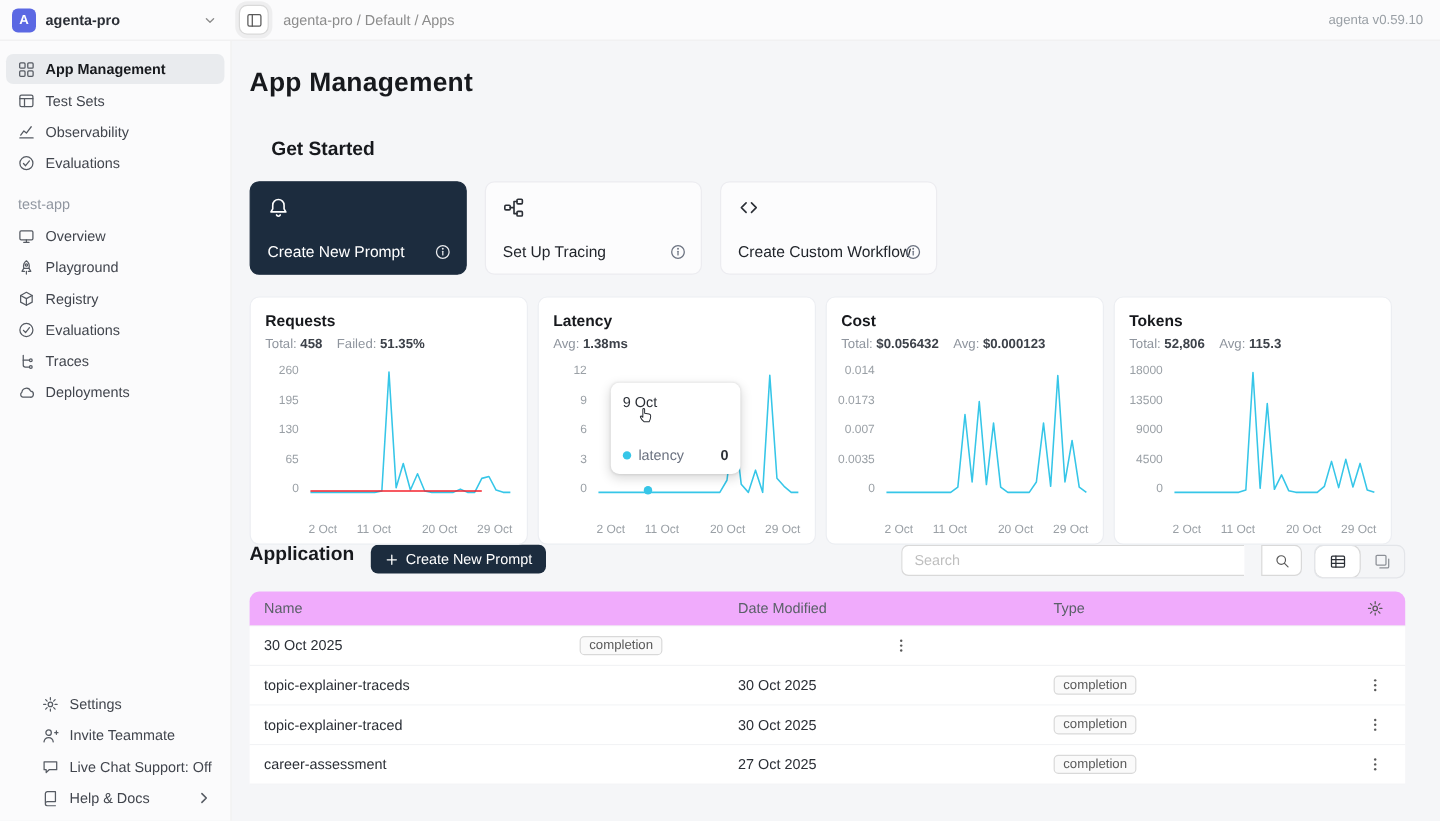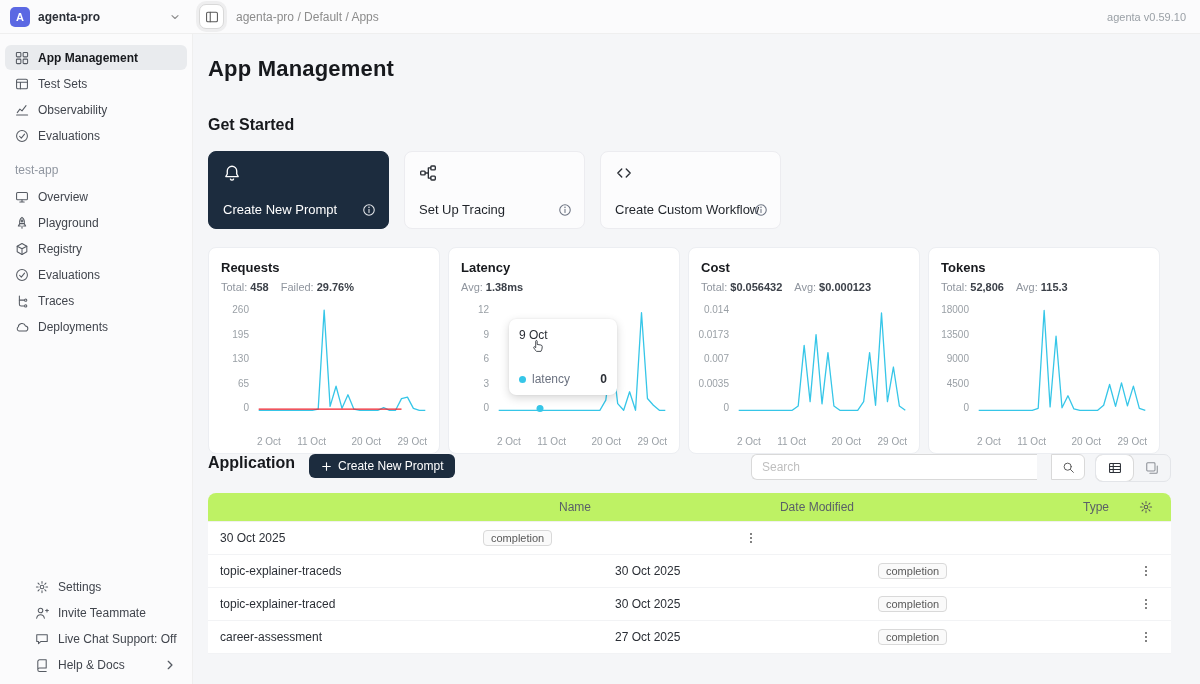--- a/index.html
+++ b/index.html
@@ -26,21 +26,21 @@
   .nav-label { font-size:12px; white-space:nowrap; }
   .nav-item.active { background:#e9ebee; color:#17191d; }
   .nav-item.active .nav-label { font-weight:600; }
   .chev-right { margin-left:auto; width:11px; height:11px; color:#8c8c8c; }
   .section-label { font-size:12px; color:#9096a0; padding:14px 15px 6px; }
   .sidebar-bottom { position:absolute; bottom:6px; left:0; right:0;padding-left:20px; }
 
   
   .main { position:absolute; top:34px; left:193px; right:0; bottom:0; padding:22px 29px 0 15px; overflow:hidden; }
   .page-title { font-size:22px; font-weight:600; color:#17191d; letter-spacing:.2px; }
-  .section-title { font-size:16px; font-weight:600; color:#17191d; margin-top:34px; }
+  .section-title { font-size:16px; font-weight:600; color:#17191d; margin-top:34px;margin-left:18px; }
 
   
   .gs-row { display:flex; gap:15px; margin-top:17px; }
   .gs-card { width:181px; height:78px; border-radius:8px; position:relative; padding:12px 14px; cursor:pointer; background:#fcfcfd; border:1px solid #ececf0; }
   .gs-card.dark { background:var(--dark,#1c2c3e); border-color:var(--dark,#1c2c3e); }
   .gs-icon { width:18px; height:18px; color:#2b2f36; }
   .gs-card.dark .gs-icon { color:#fff; }
   .gs-label { position:absolute; left:14px; bottom:11px; font-size:13px; font-weight:500; color:#1f2329; white-space:nowrap; }
   .gs-card.dark .gs-label { color:#fff; }
   .gs-info { position:absolute; right:12px; bottom:11px; width:14px; height:14px; color:#6b7280; cursor:pointer; }
@@ -78,21 +78,21 @@
   .search-input::placeholder { color:#bfbfbf; }
   .search-btn { width:34px; height:26px; border:1px solid #d9d9d9; border-radius:0 6px 6px 0; background:#fff; color:#595959; display:flex; align-items:center; justify-content:center; cursor:pointer; }
   .search-btn .icon { width:13px; height:13px; }
   .view-toggle { margin-left:10px; display:flex; height:28px; border:1px solid #e3e5e9; border-radius:7px; background:#f4f5f7; overflow:hidden; }
   .seg { width:37px; border:none; background:transparent; color:#8c9097; display:flex; align-items:center; justify-content:center; cursor:pointer; }
   .seg .icon { width:14px; height:14px; }
   .seg.active { background:#fff; color:#2b2f36; box-shadow:0 0 0 1px #d9d9d9; border-radius:7px; }
 
   
   .table { margin-top:11px; }
-  .thead { display:flex; height:29px; background:#bef264; align-items:center; border-radius:8px 8px 0 0; border-bottom:1px solid #f0f0f0;text-align:right; }
+  .thead { display:flex; height:29px; background:#f0abfc; align-items:center; border-radius:8px 8px 0 0; border-bottom:1px solid #f0f0f0; }
   .th { font-size:12px; color:#5a6068; font-weight:500; padding:0 12px; position:relative; }
   .col-name { flex:1; }
   .col-date { width:263px; flex:0 0 263px; }
   .col-type { width:255px; flex:0 0 255px; }
   .col-actions { width:50px; flex:0 0 50px; display:flex; justify-content:center; }
   .th-sep::before { content:''; position:absolute; left:0; top:8px; bottom:8px; width:1px; background:#e4e6ea; }
   .trow { display:flex; height:33px; align-items:center; background:#fff; border-bottom:1px solid #f2f3f5; cursor:pointer; }
   .td { font-size:12px; color:#2b2f36; padding:0 12px; white-space:nowrap; }
   .tag { display:inline-block; border:1px solid #d9d9d9; background:#fafafa; border-radius:4px; padding:1px 7px; font-size:11px; color:#595959; }
   .icon-btn { width:26px; height:26px; border:none; background:transparent; color:#595959; display:flex; align-items:center; justify-content:center; cursor:pointer; }
@@ -305,21 +305,21 @@
               <circle cx="8" cy="4.9" r=".9" fill="currentColor" stroke="none"></circle>
             </svg>
           </span></div>
       </div>
 
     <div class="stats-row">
         <div class="stat-card">
           <div class="stat-title">Requests</div>
           <div class="stat-meta">
             <span><span class="meta-label">Total:</span><span class="meta-value">458</span></span>
-            <span><span class="meta-label">Failed:</span><span class="meta-value">29.76%</span></span>
+            <span><span class="meta-label">Failed:</span><span class="meta-value">51.35%</span></span>
           </div>
           <div class="chart-area">
             <div class="y-axis">
               <span>260</span>
               <span>195</span>
               <span>130</span>
               <span>65</span>
               <span>0</span>
             </div>
             <div class="plot">

